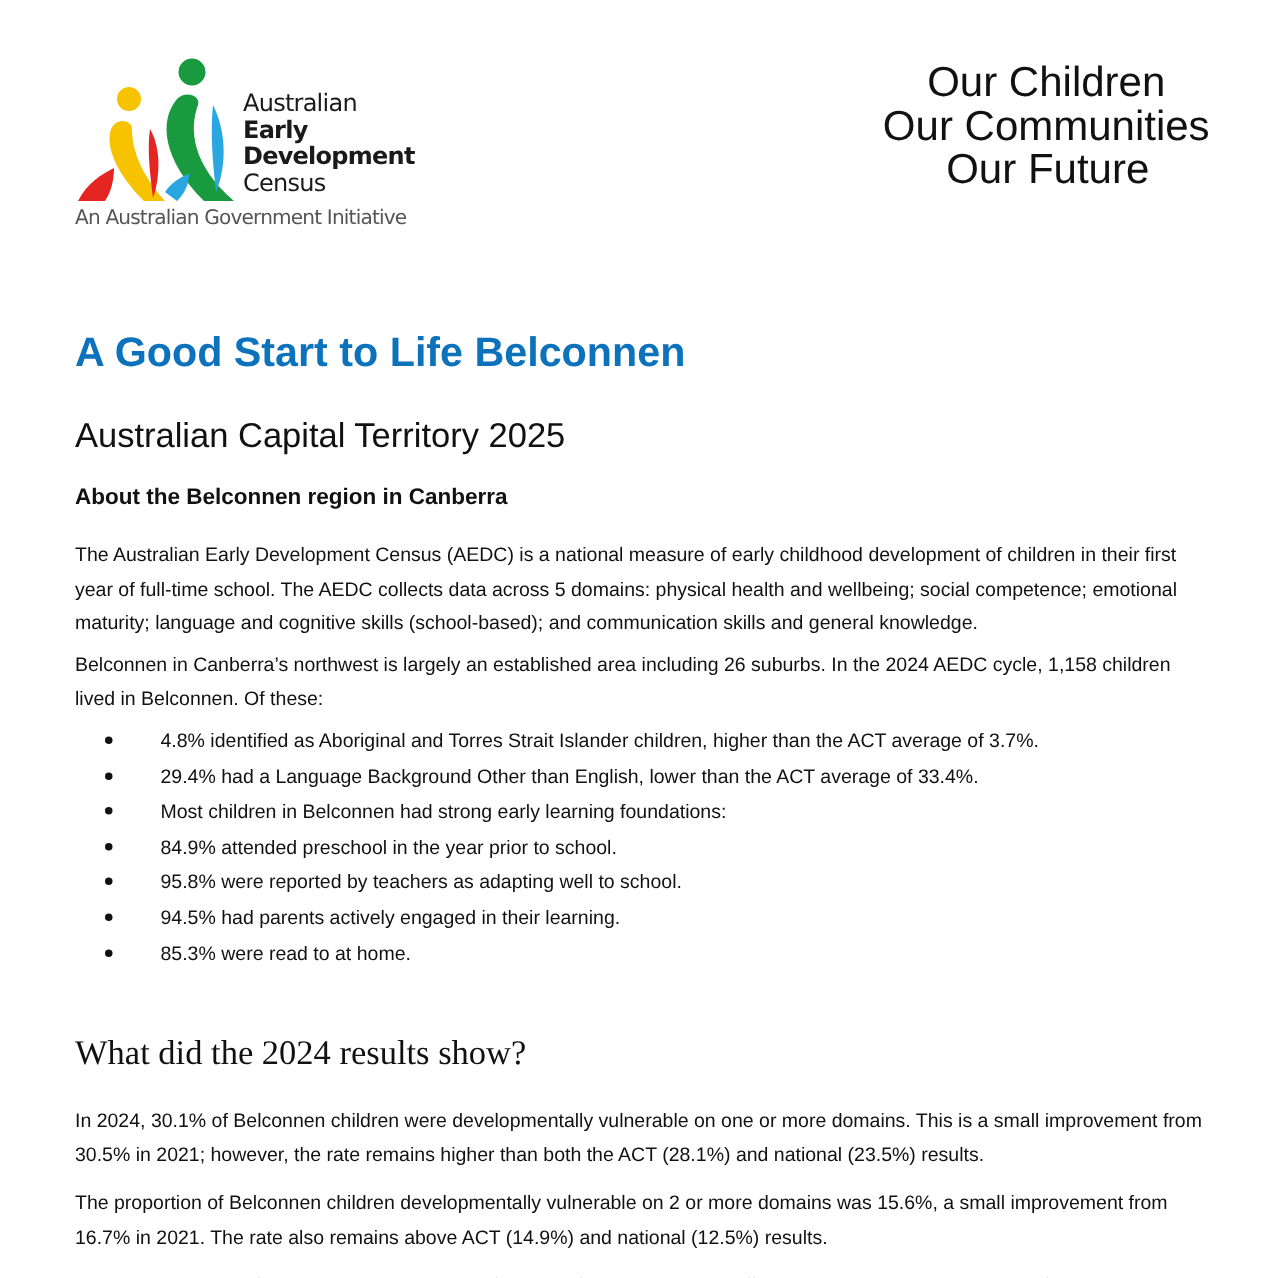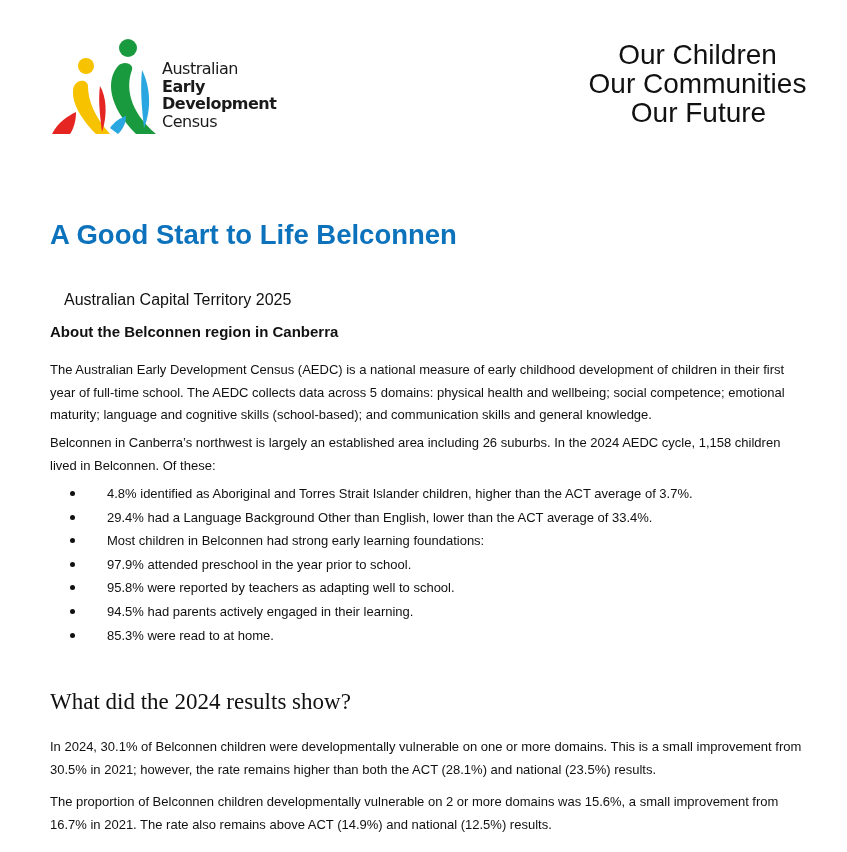--- a/index.html
+++ b/index.html
@@ -7,21 +7,21 @@
   .logo { position: absolute; left: 48px; top: 36px; width: 240px; height: 124px; }
   .logo svg { position: absolute; left: 0; top: 0; }
   .logo-text { position: absolute; left: 114px; top: 24px; font-family: "DejaVu Sans", sans-serif; color: #1a1a1a; line-height: 17.5px; font-size: 16px; letter-spacing: -0.5px; }
   .logo-text .reg { font-weight: normal; }
   .logo-text .bold { font-weight: bold; }
   .logo-tagline { position: absolute; left: 2px; top: 102px; font-family: "DejaVu Sans", sans-serif; font-size: 13.4px; color: #555; letter-spacing: -0.55px; white-space: nowrap; }
   .slogan { position: absolute; top: 40px; left: 560px; width: 275px; text-align: center; font-size: 28px; line-height: 29px; color: #111; }
   .slogan div:nth-child(3) { padding-left: 2px; }
   .content { position: absolute; left: 50px; top: 0; width: 760px; }
   h1 { position: absolute; top: 219px; left: 0; margin: 0; font-size: 27.5px; font-weight: bold; color: #0c72bc; white-space: nowrap; }
-  h2.sub { position: absolute; top: 277px; left: 0; margin: 14px; font-size: 16px; font-weight: normal; white-space: nowrap; }
+  h2.sub { position: absolute; top: 277px; left: 0; margin: 0; font-size: 23px; font-weight: normal; white-space: nowrap; }
   h3 { position: absolute; top: 323px; left: 0; margin: 0; font-size: 15px; font-weight: bold; white-space: nowrap; }
   p { margin: 0; font-size: 13px; line-height: 22.5px; color: #111; }
   .p1 { position: absolute; top: 359px; left: 0; width: 760px; }
   .p2 { position: absolute; top: 432px; left: 0; width: 760px; }
   ul.bullets { position: absolute; top: 482px; left: 0; margin: 0; padding: 0; list-style: none; width: 760px; }
   ul.bullets li { position: relative; font-size: 13px; line-height: 23.6px; padding-left: 57px; white-space: nowrap; }
   ul.bullets li .dot { position: absolute; left: 20px; top: 9px; width: 5px; height: 5px; border-radius: 50%; background: #111; }
   h2.sec { position: absolute; top: 689px; left: 0; margin: 0; font-size: 23px; font-weight: normal; white-space: nowrap; font-family: Liberation Serif, serif; }
   .p3 { position: absolute; top: 736px; left: 0; width: 760px; }
   .p4 { position: absolute; top: 791px; left: 0; width: 760px; }
@@ -48,39 +48,40 @@
     <path d="M62 92 C66 86, 72 82, 78 80 C78 88, 74 94, 70 98 Z" fill="#2aa7e0"></path>
 
     <path d="M94 34 C102 50, 104 72, 96 92 C94 74, 92 54, 94 34 Z" fill="#2aa7e0"></path>
   </svg>
   <div class="logo-text">
     <div class="reg">Australian</div>
     <div class="bold">Early</div>
     <div class="bold">Development</div>
     <div class="reg">Census</div>
   </div>
+  <div class="logo-tagline">An Australian Government Initiative</div>
 </div>
 
 <div class="slogan">
   <div>Our Children</div>
   <div>Our Communities</div>
   <div>Our Future</div>
 </div>
 
 <div class="content">
   <h1>A Good Start to Life Belconnen</h1>
   <h2 class="sub">Australian Capital Territory 2025</h2>
   <h3>About the Belconnen region in Canberra</h3>
   <p class="p1">The Australian Early Development Census (AEDC) is a national measure of early childhood development of children in their first year of full-time school. The AEDC collects data across 5 domains: physical health and wellbeing; social competence; emotional maturity; language and cognitive skills (school-based); and communication skills and general knowledge.</p>
   <p class="p2">Belconnen in Canberra’s northwest is largely an established area including 26 suburbs. In the 2024 AEDC cycle, 1,158 children lived in Belconnen. Of these:</p>
   <ul class="bullets">
     <li><span class="dot"></span><span>4.8% identified as Aboriginal and Torres Strait Islander children, higher than the ACT average of 3.7%.</span></li>
     <li><span class="dot"></span><span>29.4% had a Language Background Other than English, lower than the ACT average of 33.4%.</span></li>
     <li><span class="dot"></span><span>Most children in Belconnen had strong early learning foundations:</span></li>
-    <li><span class="dot"></span><span>97.9% attended preschool in the year prior to school.</span></li>
+    <li><span class="dot"></span><span>84.9% attended preschool in the year prior to school.</span></li>
     <li><span class="dot"></span><span>95.8% were reported by teachers as adapting well to school.</span></li>
     <li><span class="dot"></span><span>94.5% had parents actively engaged in their learning.</span></li>
     <li><span class="dot"></span><span>85.3% were read to at home.</span></li>
   </ul>
   <h2 class="sec">What did the 2024 results show?</h2>
   <p class="p3">In 2024, 30.1% of Belconnen children were developmentally vulnerable on one or more domains. This is a small improvement from 30.5% in 2021; however, the rate remains higher than both the ACT (28.1%) and national (23.5%) results.</p>
   <p class="p4">The proportion of Belconnen children developmentally vulnerable on 2 or more domains was 15.6%, a small improvement from 16.7% in 2021. The rate also remains above ACT (14.9%) and national (12.5%) results.</p>
   <p class="p5">In 2024, 49.9% of Belconnen children were developmentally on track across all 5 domains, remaining one of the lowest of the</p>
 </div>
 

